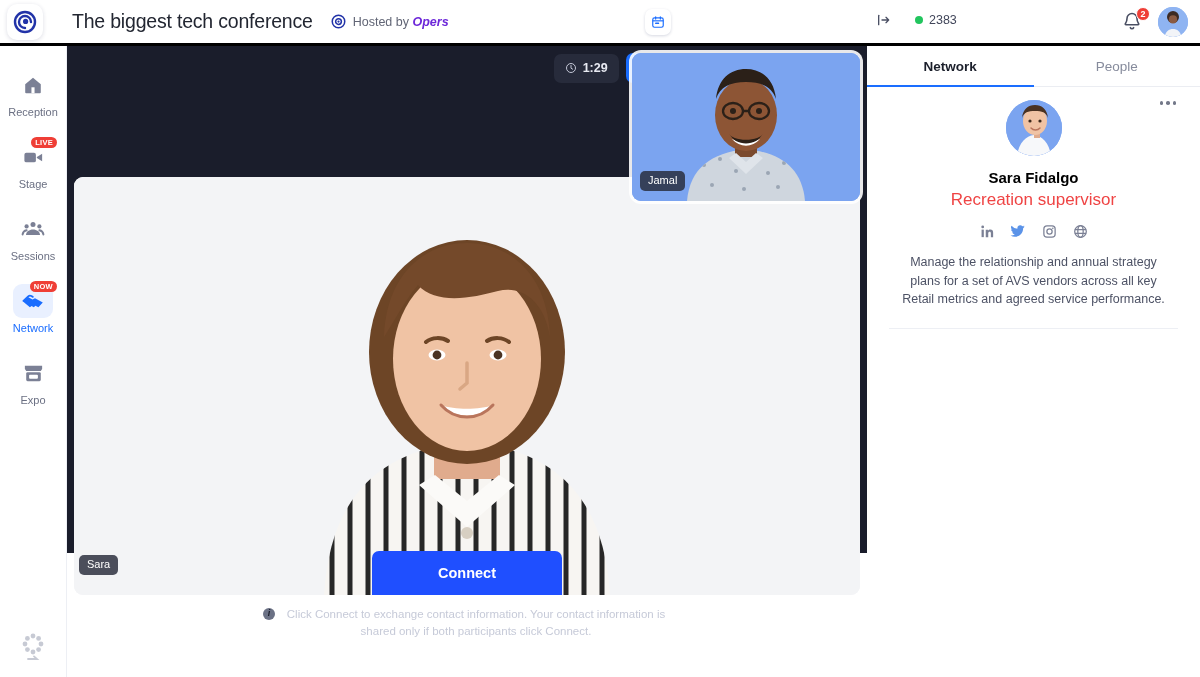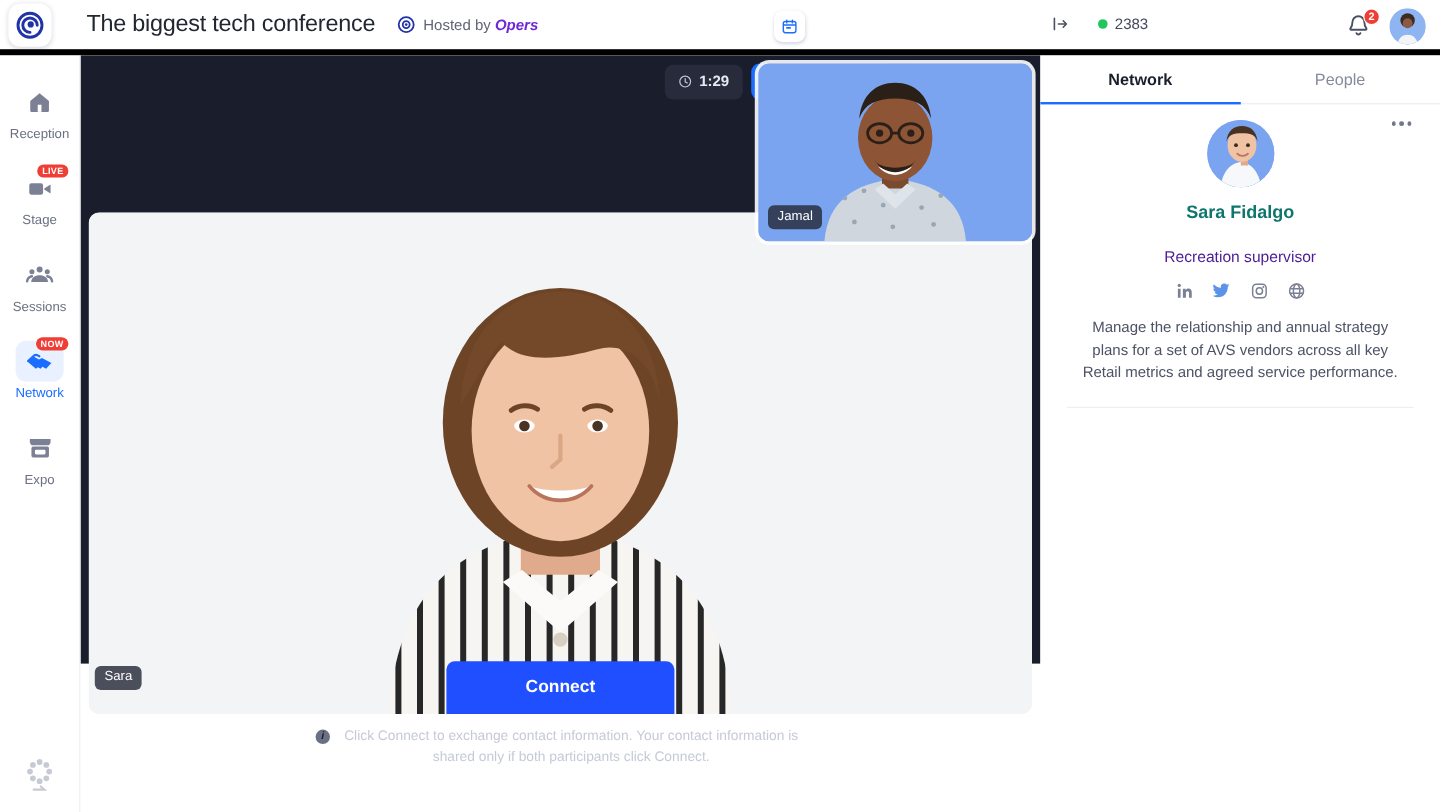--- a/index.html
+++ b/index.html
@@ -8,21 +8,21 @@
     font-family: "Liberation Sans", sans-serif;
     background: #ffffff;
     overflow: hidden;
   }
   .app { position: relative; width: 1200px; height: 677px; }
 
   
   .header {
     position: absolute; top: 0; left: 0; width: 1200px; height: 46px;
     background: #ffffff; display: flex; align-items: center;
-    border-bottom: 5px solid #000000; z-index: 20;
+    border-bottom: 3px solid #000000; z-index: 20;
   }
   .logo-box {
     width: 36px; height: 36px; margin-left: 7px; border-radius: 10px;
     background: #fff; box-shadow: 0 1px 4px rgba(30,40,90,.16);
     display: flex; align-items: center; justify-content: center;
   }
   .event-title {
     margin-left: 29px; font-size: 19.5px; color: #222631;
     letter-spacing: -.2px; white-space: nowrap;
   }
@@ -169,22 +169,22 @@
   .profile { padding: 13px 22px 0; text-align: center; position: relative; }
   .more-btn {
     position: absolute; right: 18px; top: 8px; display: flex; gap: 3px;
     padding: 6px; cursor: pointer;
   }
   .more-btn i { width: 3.5px; height: 3.5px; border-radius: 50%; background: #737889; display: block; }
   .pf-avatar {
     width: 56px; height: 56px; border-radius: 50%; margin: 0 auto; overflow: hidden;
     background: #7ba4f0; position: relative;
   }
-  .pf-name { margin-top: 13px; font-size: 15px; font-weight: bold; color: #0f766e; }
-  .pf-role { margin-top: 20px; font-size: 13px; color: #4c1d95; }
+  .pf-name { margin-top: 13px; font-size: 15px; font-weight: bold; color: #000000; }
+  .pf-role { margin-top: 4px; font-size: 17px; color: #ef4444; }
   .socials { margin-top: 13px; display: flex; justify-content: center; gap: 15px; }
   .soc { width: 16px; height: 16px; display: flex; align-items: center; justify-content: center; cursor: pointer; }
   .pf-bio {
     margin-top: 14px; font-size: 12.5px; line-height: 1.48; color: #4d5265; padding: 0 6px;
   }
   .panel-divider { margin-top: 19px; height: 1px; background: #edeff4; }
 </style>
 </head>
 <body>
 

